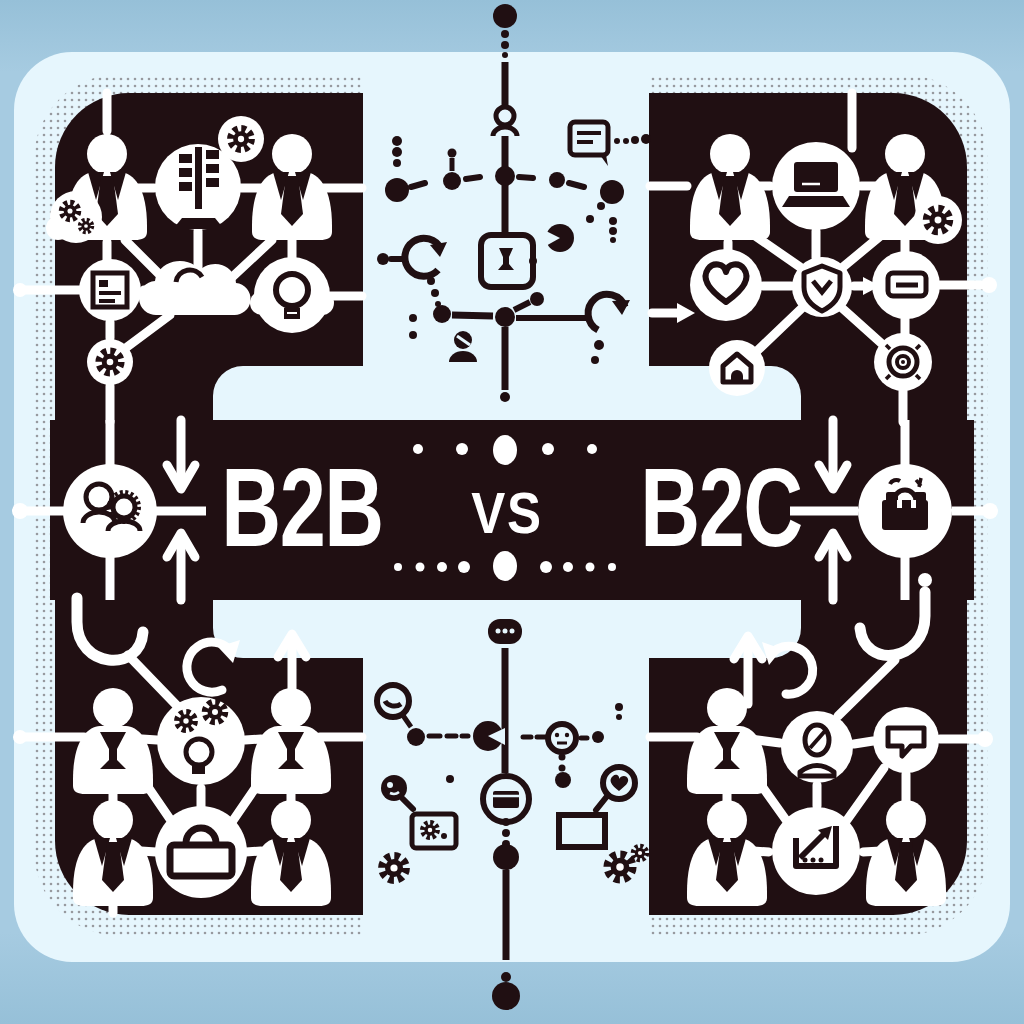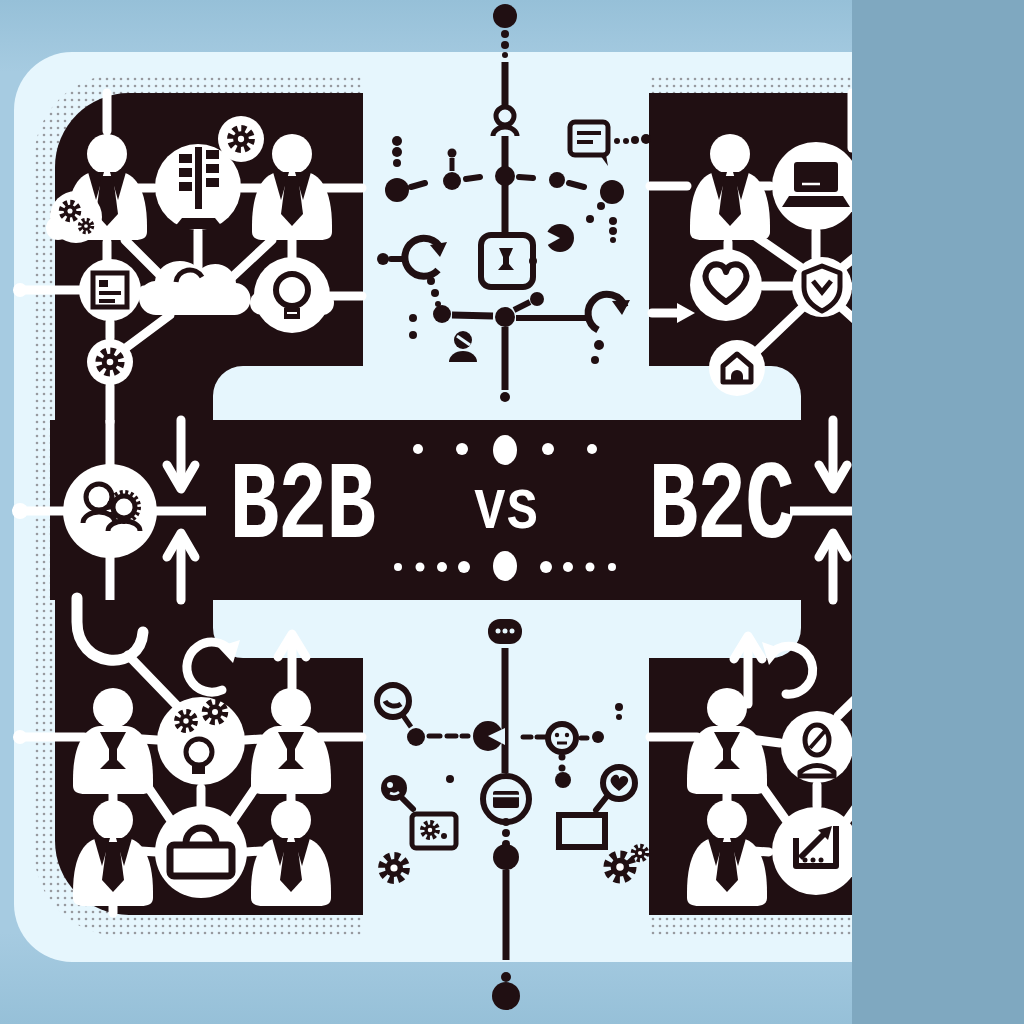--- a/index.html
+++ b/index.html
@@ -1,19 +1,19 @@
 <!DOCTYPE html>
 <html style="--blue: #a6cbe1; --blue-deep: #96c0d8; --dark: #200f12; --light: #e6f6fd;"><head>
 <meta charset="utf-8">
 <style>
   html,body{margin:0;padding:0;background:#7fa8c0;}
   .stage{
-    position:relative;width:852px;height:1024px;overflow:hidden;
+    position:relative;width:1024px;height:1024px;overflow:hidden;
     background:linear-gradient(180deg,var(--blue-deep) 0%,var(--blue) 7%,var(--blue) 91%,var(--blue-deep) 100%);
-    font-family:Liberation Mono, monospace;
+    font-family:Liberation Sans, sans-serif;
   }
   .stage svg{position:absolute;left:0;top:0;}
   .label{
     position:absolute;color:#fff;font-weight:900;line-height:1;
     transform:translate(-50%,-50%) scaleX(.74);
     white-space:nowrap;user-select:none;
   }
   .label.big{font-size:112px;letter-spacing:-2px;}
   .label.vs{font-size:58px;transform:translate(-50%,-50%) scaleX(.88);letter-spacing:2px;}
 </style>

